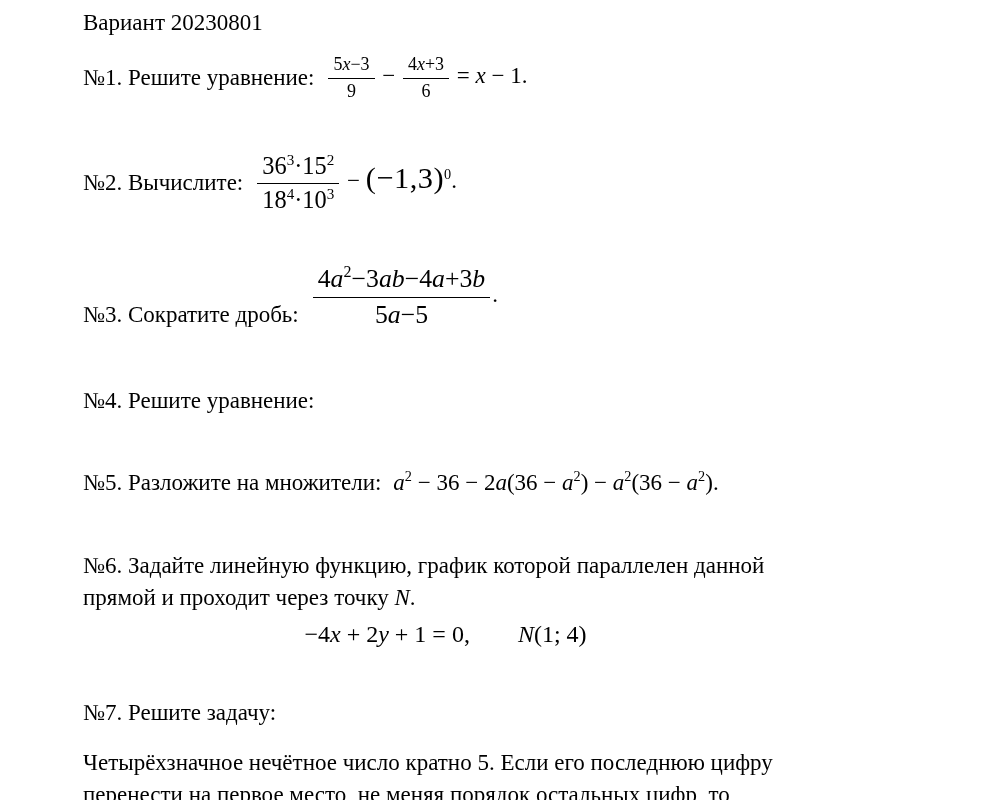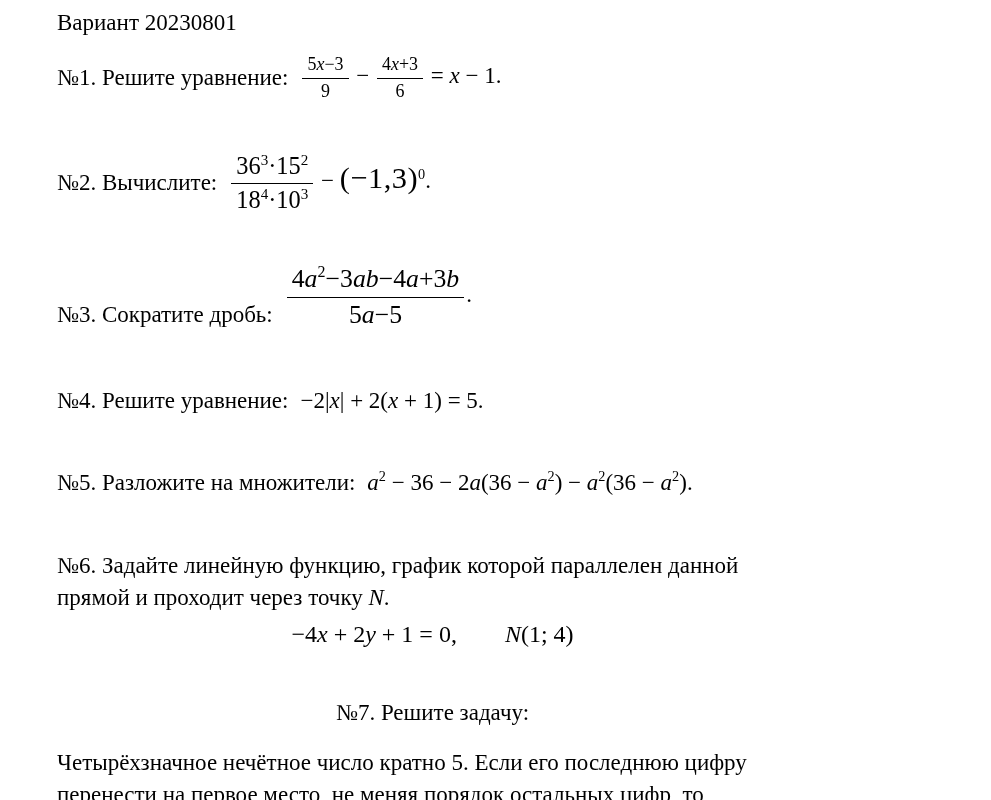--- a/index.html
+++ b/index.html
@@ -8,21 +8,21 @@
     height: 800px;
     overflow: hidden;
     background: #ffffff;
     color: #000000;
     font-family: "Liberation Serif", serif;
     font-size: 23px;
   }
   .page {
     width: 856px;
     height: 800px;
-    padding: 8px 48px 0 57px;
+    padding: 8px 48px 0 83px;
     overflow: hidden;
   }
   .doc-title {
     font-size: 23px;
     font-weight: normal;
     line-height: 30px;
   }
   .prow {
     display: flex;
     align-items: center;
@@ -56,21 +56,21 @@
     border-bottom: 1.5px solid #000;
   }
   .mden { display: block; padding-top: 2px; }
   
   .p1 { margin-top: 16px; }
   .p2 { margin-top: 50px; }
   .p3 { margin-top: 50px; align-items: flex-end; }
   .p4 { margin-top: 56px; }
   .p5 { margin-top: 52px; }
   .p6 { margin-top: 52px; }
-  .p7 { margin-top: 48px; justify-content: center; }
+  .p7 { margin-top: 48px; }
   .para {
     max-width: 885px;
     line-height: 32px;
     white-space: normal;
     margin-top: 9px;
   }
   .equation {
     margin-top: 4px;
     text-align: center;
     max-width: 885px;
@@ -100,21 +100,20 @@
     <span class="pmath"><span class="mfrac big"><span class="mnum"><span class="mt">36</span><span class="msup">3</span><span class="mt">·15</span><span class="msup">2</span></span><span class="mden"><span class="mt">18</span><span class="msup">4</span><span class="mt">·10</span><span class="msup">3</span></span></span><span class="mt"> − </span><span class="mlg">(−1,3)</span><span class="msup">0</span><span class="mt">.</span></span>
   </div>
 
   <div class="prow p3">
     <span class="plabel">№3. Сократите дробь:</span>
     <span class="pmath"><span class="mfrac big"><span class="mnum"><span class="mt">4</span><span class="mv">a</span><span class="msup">2</span><span class="mt">−3</span><span class="mv">ab</span><span class="mt">−4</span><span class="mv">a</span><span class="mt">+3</span><span class="mv">b</span></span><span class="mden"><span class="mt">5</span><span class="mv">a</span><span class="mt">−5</span></span></span><span class="mt">.</span></span>
   </div>
 
   <div class="prow p4 baseline">
     <span class="plabel">№4. Решите уравнение:</span>
-    <span class="pmath"><span class="mt">−2|</span><span class="mv">x</span><span class="mt">| + 2(</span><span class="mv">x</span><span class="mt"> + 1) = 5.</span></span>
   </div>
 
   <div class="prow p5 baseline">
     <span class="plabel">№5. Разложите на множители:</span>
     <span class="pmath"><span class="mv">a</span><span class="msup">2</span><span class="mt"> − 36 − 2</span><span class="mv">a</span><span class="mt">(36 − </span><span class="mv">a</span><span class="msup">2</span><span class="mt">) − </span><span class="mv">a</span><span class="msup">2</span><span class="mt">(36 − </span><span class="mv">a</span><span class="msup">2</span><span class="mt">).</span></span>
   </div>
 
   <div class="p6">
     <div class="para pmath"><span class="mt">№6. Задайте линейную функцию, график которой параллелен данной прямой и проходит через точку </span><span class="mv">N</span><span class="mt">.</span></div>
     <div class="equation pmath"><span class="mt">−4</span><span class="mv">x</span><span class="mt"> + 2</span><span class="mv">y</span><span class="mt"> + 1 = 0,        </span><span class="mv">N</span><span class="mt">(1; 4)</span></div>

